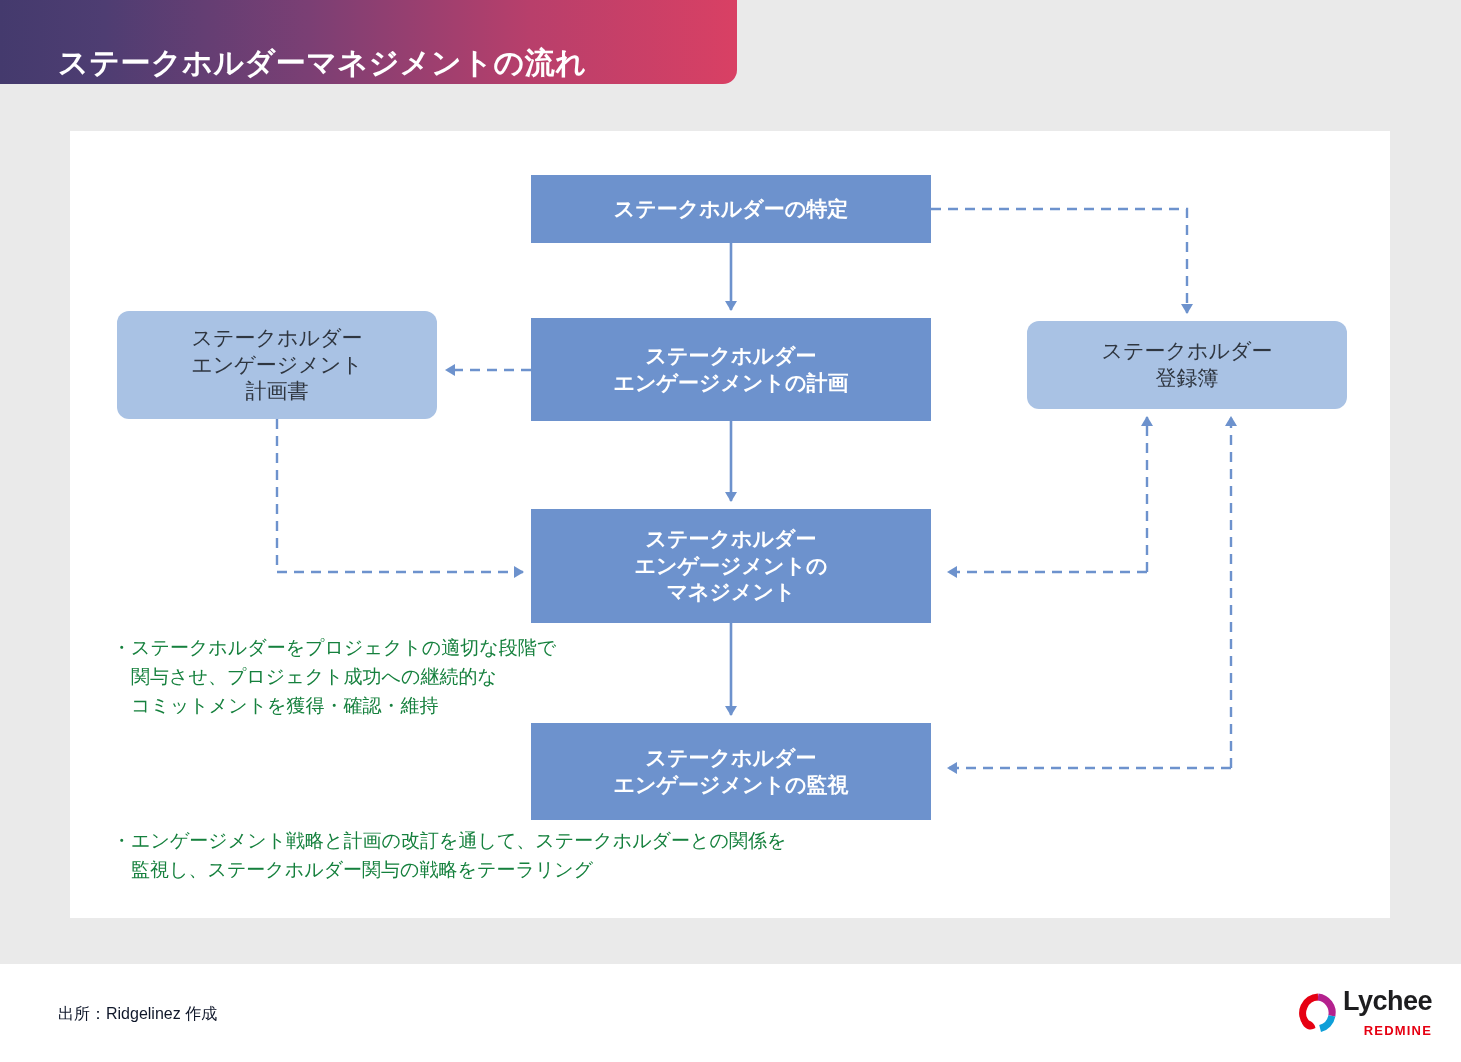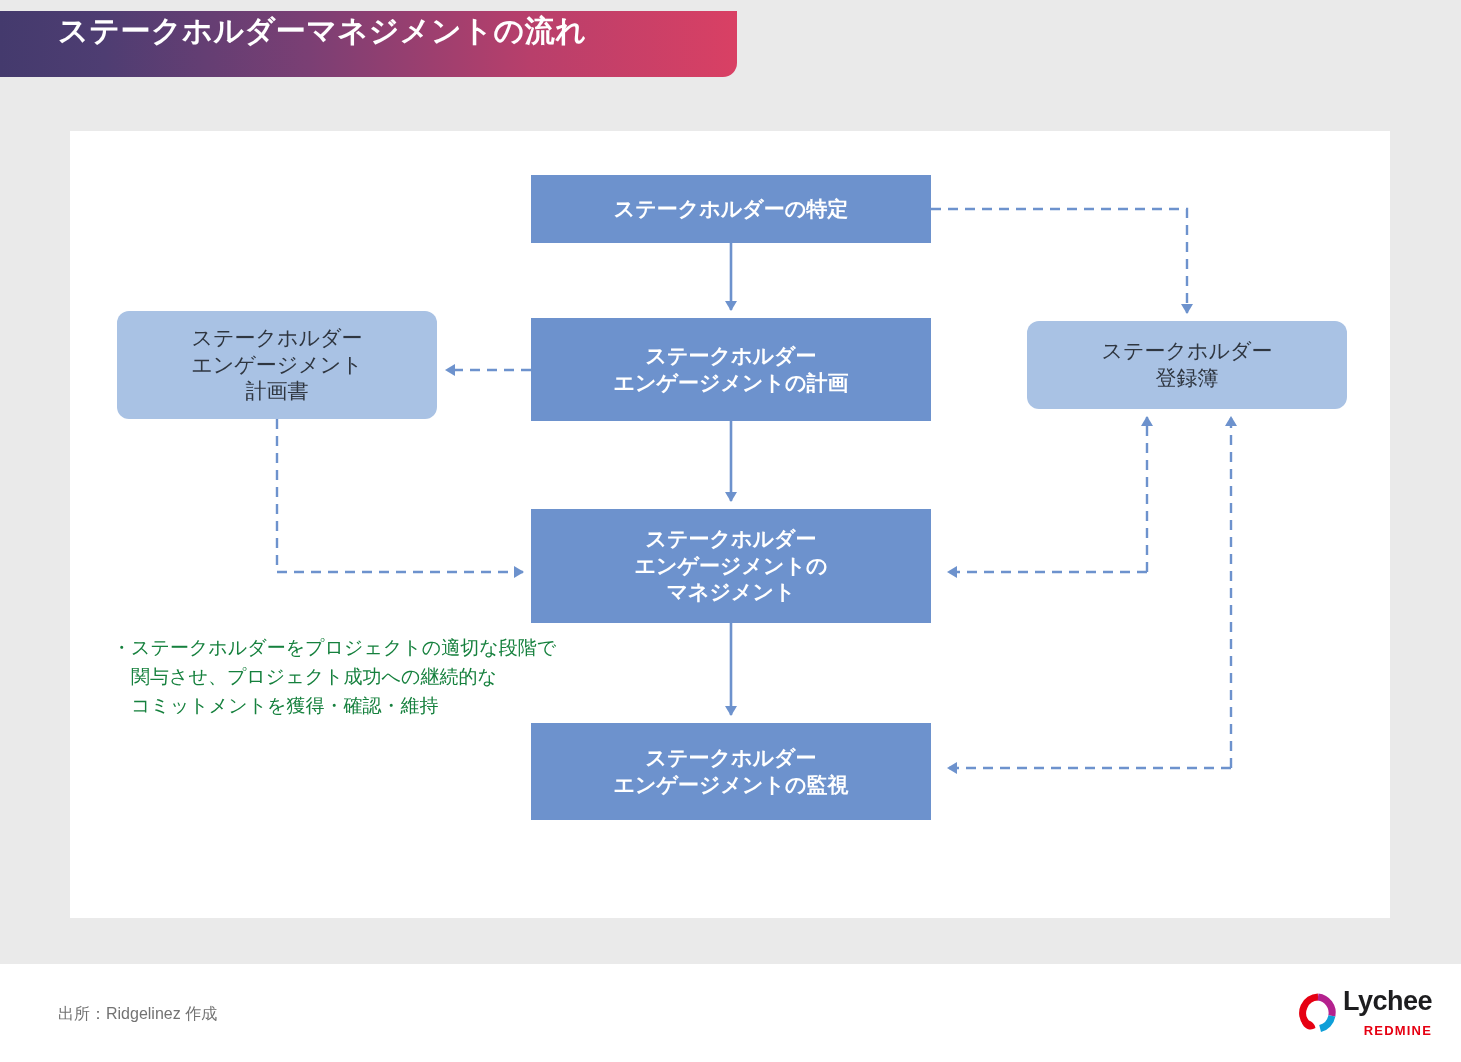--- a/index.html
+++ b/index.html
@@ -8,25 +8,25 @@
     width:1461px;height:1062px;
     background:#eaeaea;
     font-family:"Liberation Sans","DejaVu Sans",sans-serif;
     overflow:hidden;
     position:relative;
   }
   #root{position:absolute;inset:0;}
 
   
   .title-banner{
-    position:absolute;left:0;top:11px;
-    width:737px;height:66px;
+    position:absolute;left:0;top:0;
+    width:737px;height:84px;
     background:linear-gradient(90deg,#443a6d 0%,#4e3d72 14%,#7b3f74 42%,#b83f6b 72%,#d94064 100%);
     border-bottom-right-radius:14px;
-    display:flex;align-items:flex-start;
+    display:flex;align-items:flex-end;
   }
   .title-text{
     color:#ffffff;
     font-size:30px;
     font-weight:bold;
     letter-spacing:0.5px;
     margin-left:58px;
     white-space:nowrap;
   }
 
@@ -82,21 +82,21 @@
     white-space:pre-line;
   }
   #note-manage{left:112px;top:634px;}
   #note-monitor{left:112px;top:827px;}
   .footer{
     position:absolute;left:0;top:964px;width:1461px;height:98px;
     background:#ffffff;
   }
   .source{
     position:absolute;left:58px;top:1004px;
-    font-size:16px;color:#737373;
+    font-size:16px;color:#0f172a;
     white-space:nowrap;
   }
   .logo{
     position:absolute;left:1297px;top:989px;
     width:140px;height:48px;
     display:flex;align-items:center;
   }
   .logo-mark{width:42px;height:42px;flex:0 0 42px;}
   .logo-words{margin-left:4px;display:flex;flex-direction:column;align-items:flex-start;}
   .logo-lychee{
@@ -162,20 +162,21 @@
   <div class="node process" id="n-manage">ステークホルダー<br>エンゲージメントの<br>マネジメント</div>
 
   <div class="node process" id="n-monitor">ステークホルダー<br>エンゲージメントの監視</div>
 
   <div class="node doc" id="n-planning-doc">ステークホルダー<br>エンゲージメント<br>計画書</div>
 
   <div class="node doc" id="n-register">ステークホルダー<br>登録簿</div>
 
   <div class="note" id="note-manage">・ステークホルダーをプロジェクトの適切な段階で<br>　関与させ、プロジェクト成功への継続的な<br>　コミットメントを獲得・確認・維持</div>
 
+  <div class="note" id="note-monitor">・エンゲージメント戦略と計画の改訂を通して、ステークホルダーとの関係を<br>　監視し、ステークホルダー関与の戦略をテーラリング</div>
 
   <div class="footer"></div>
 
   <div class="source">出所：Ridgelinez 作成</div>
 
   <div class="logo">
     <svg class="logo-mark" viewBox="0 0 100 100">
 
       <path d="M50 12 A38 38 0 0 0 22 74" stroke="#e60012" stroke-width="17" fill="none" stroke-linecap="butt"></path>
 

